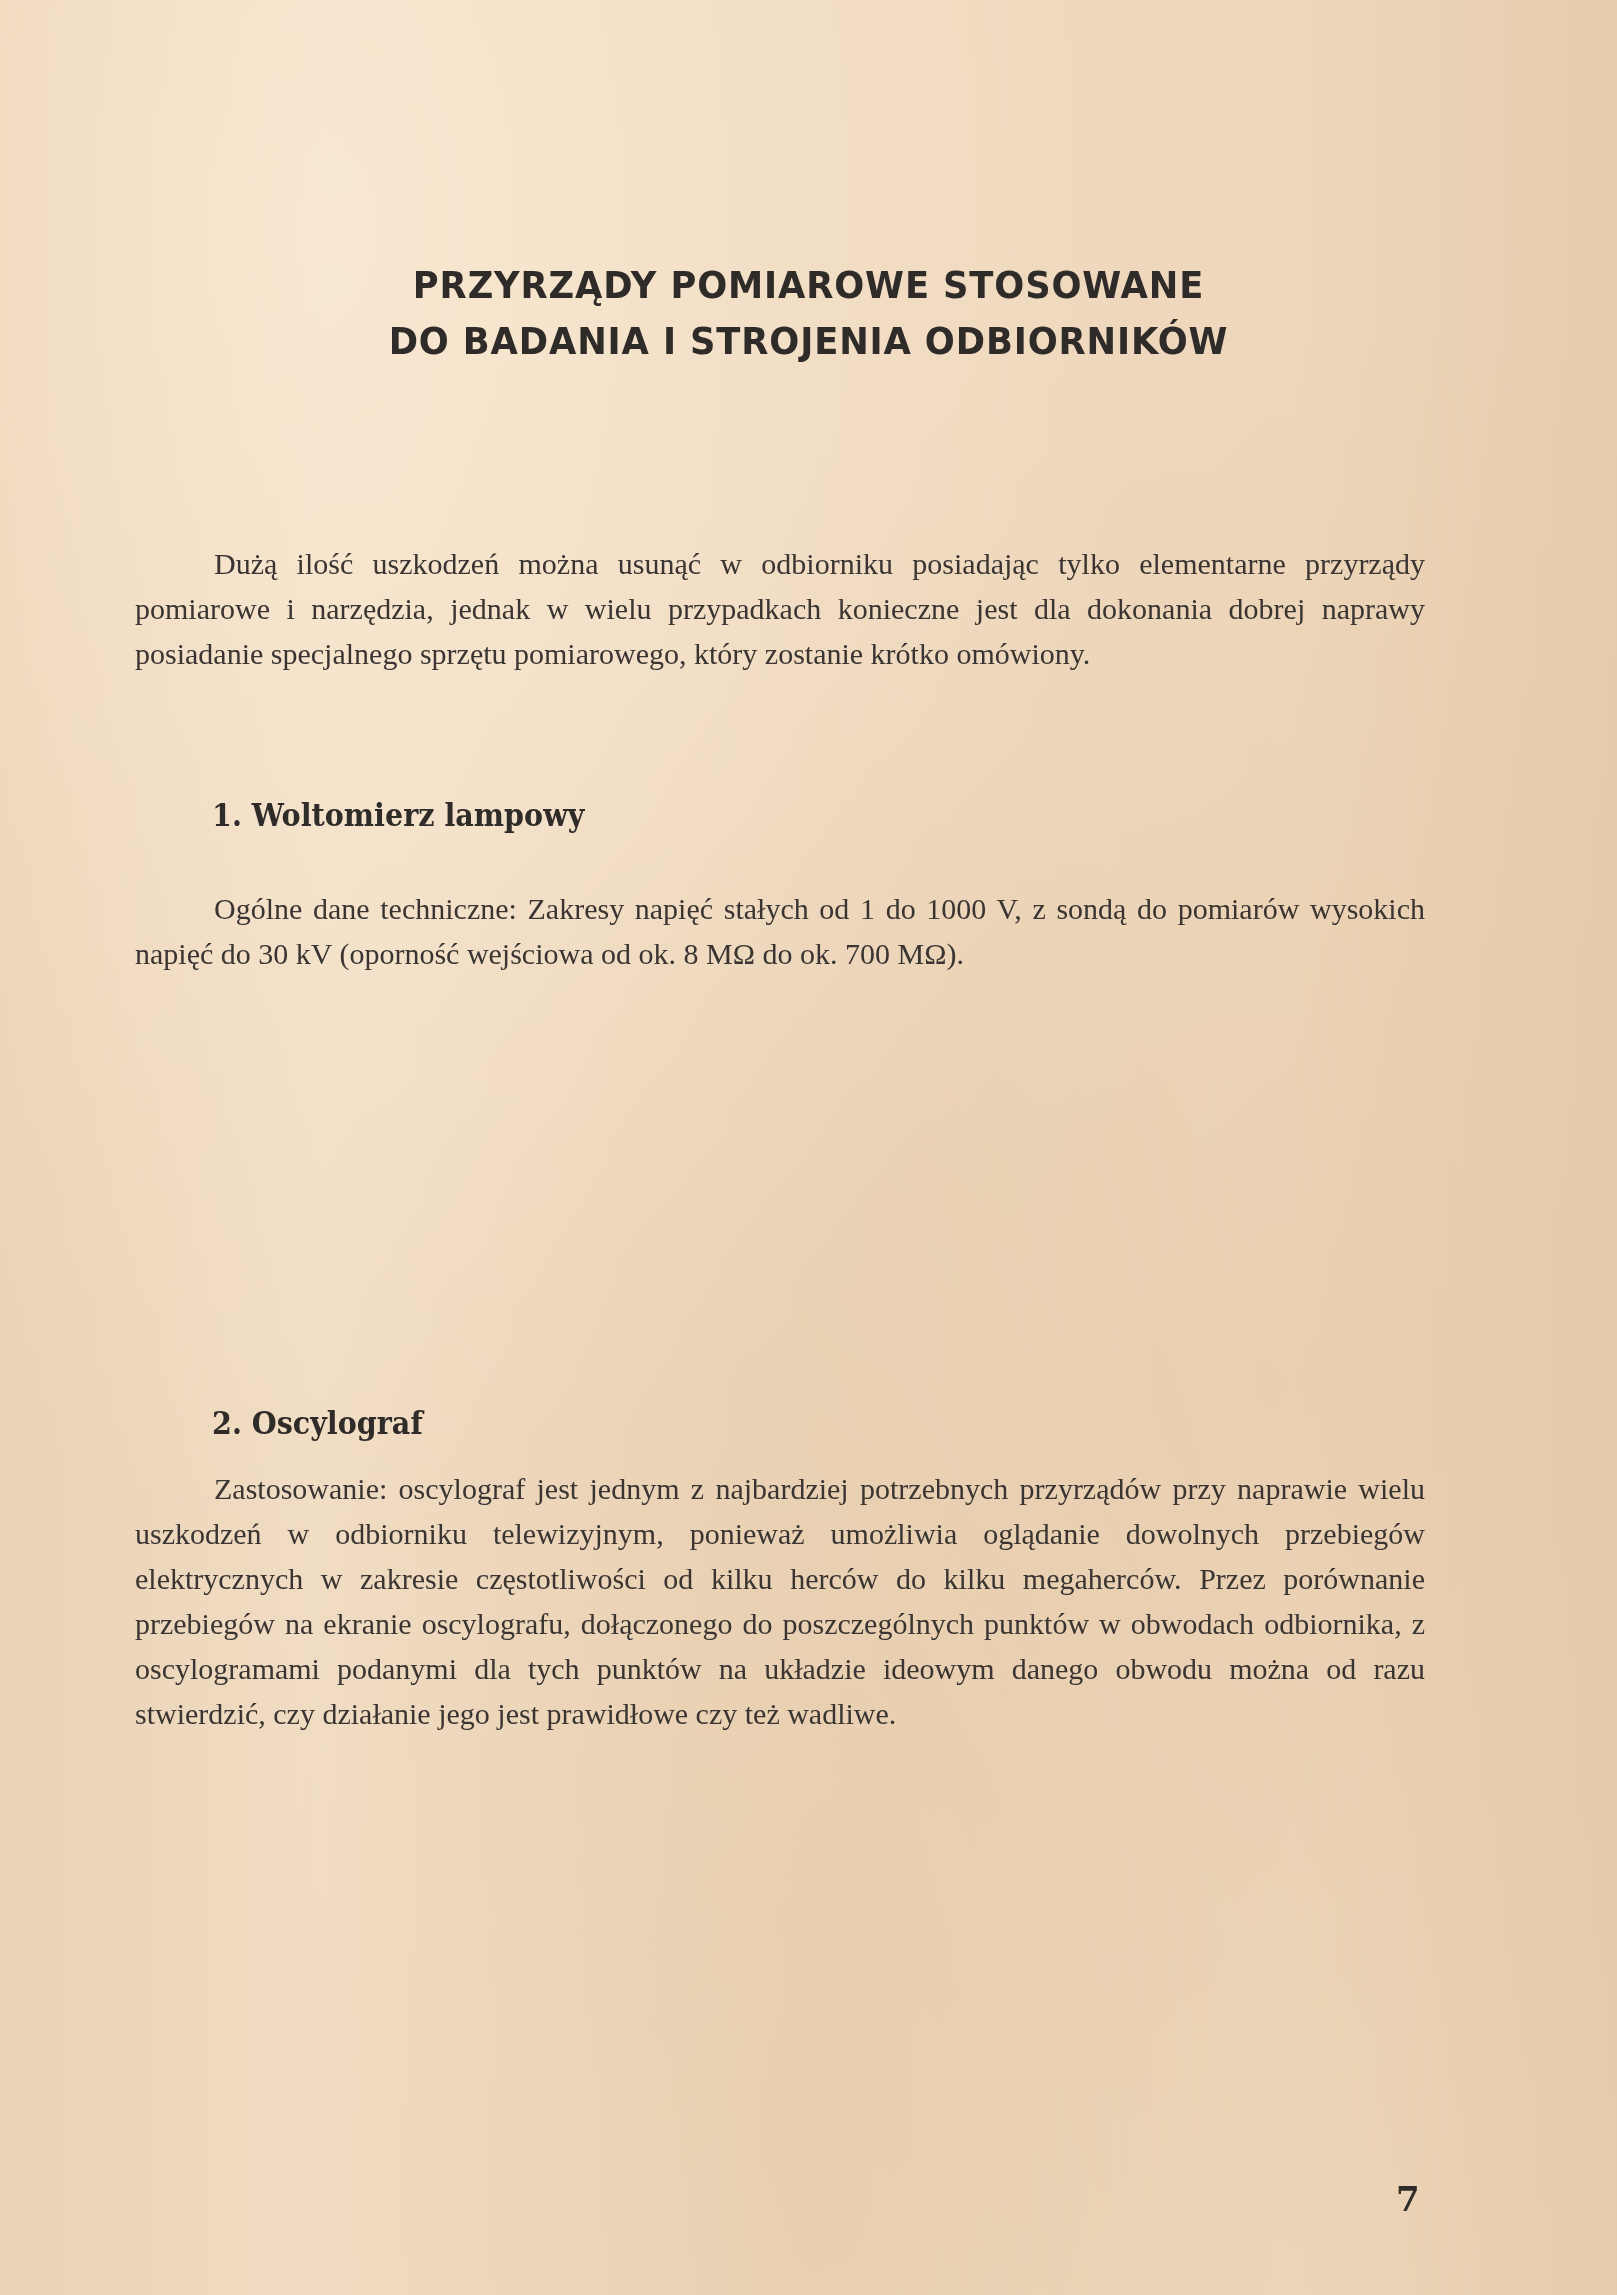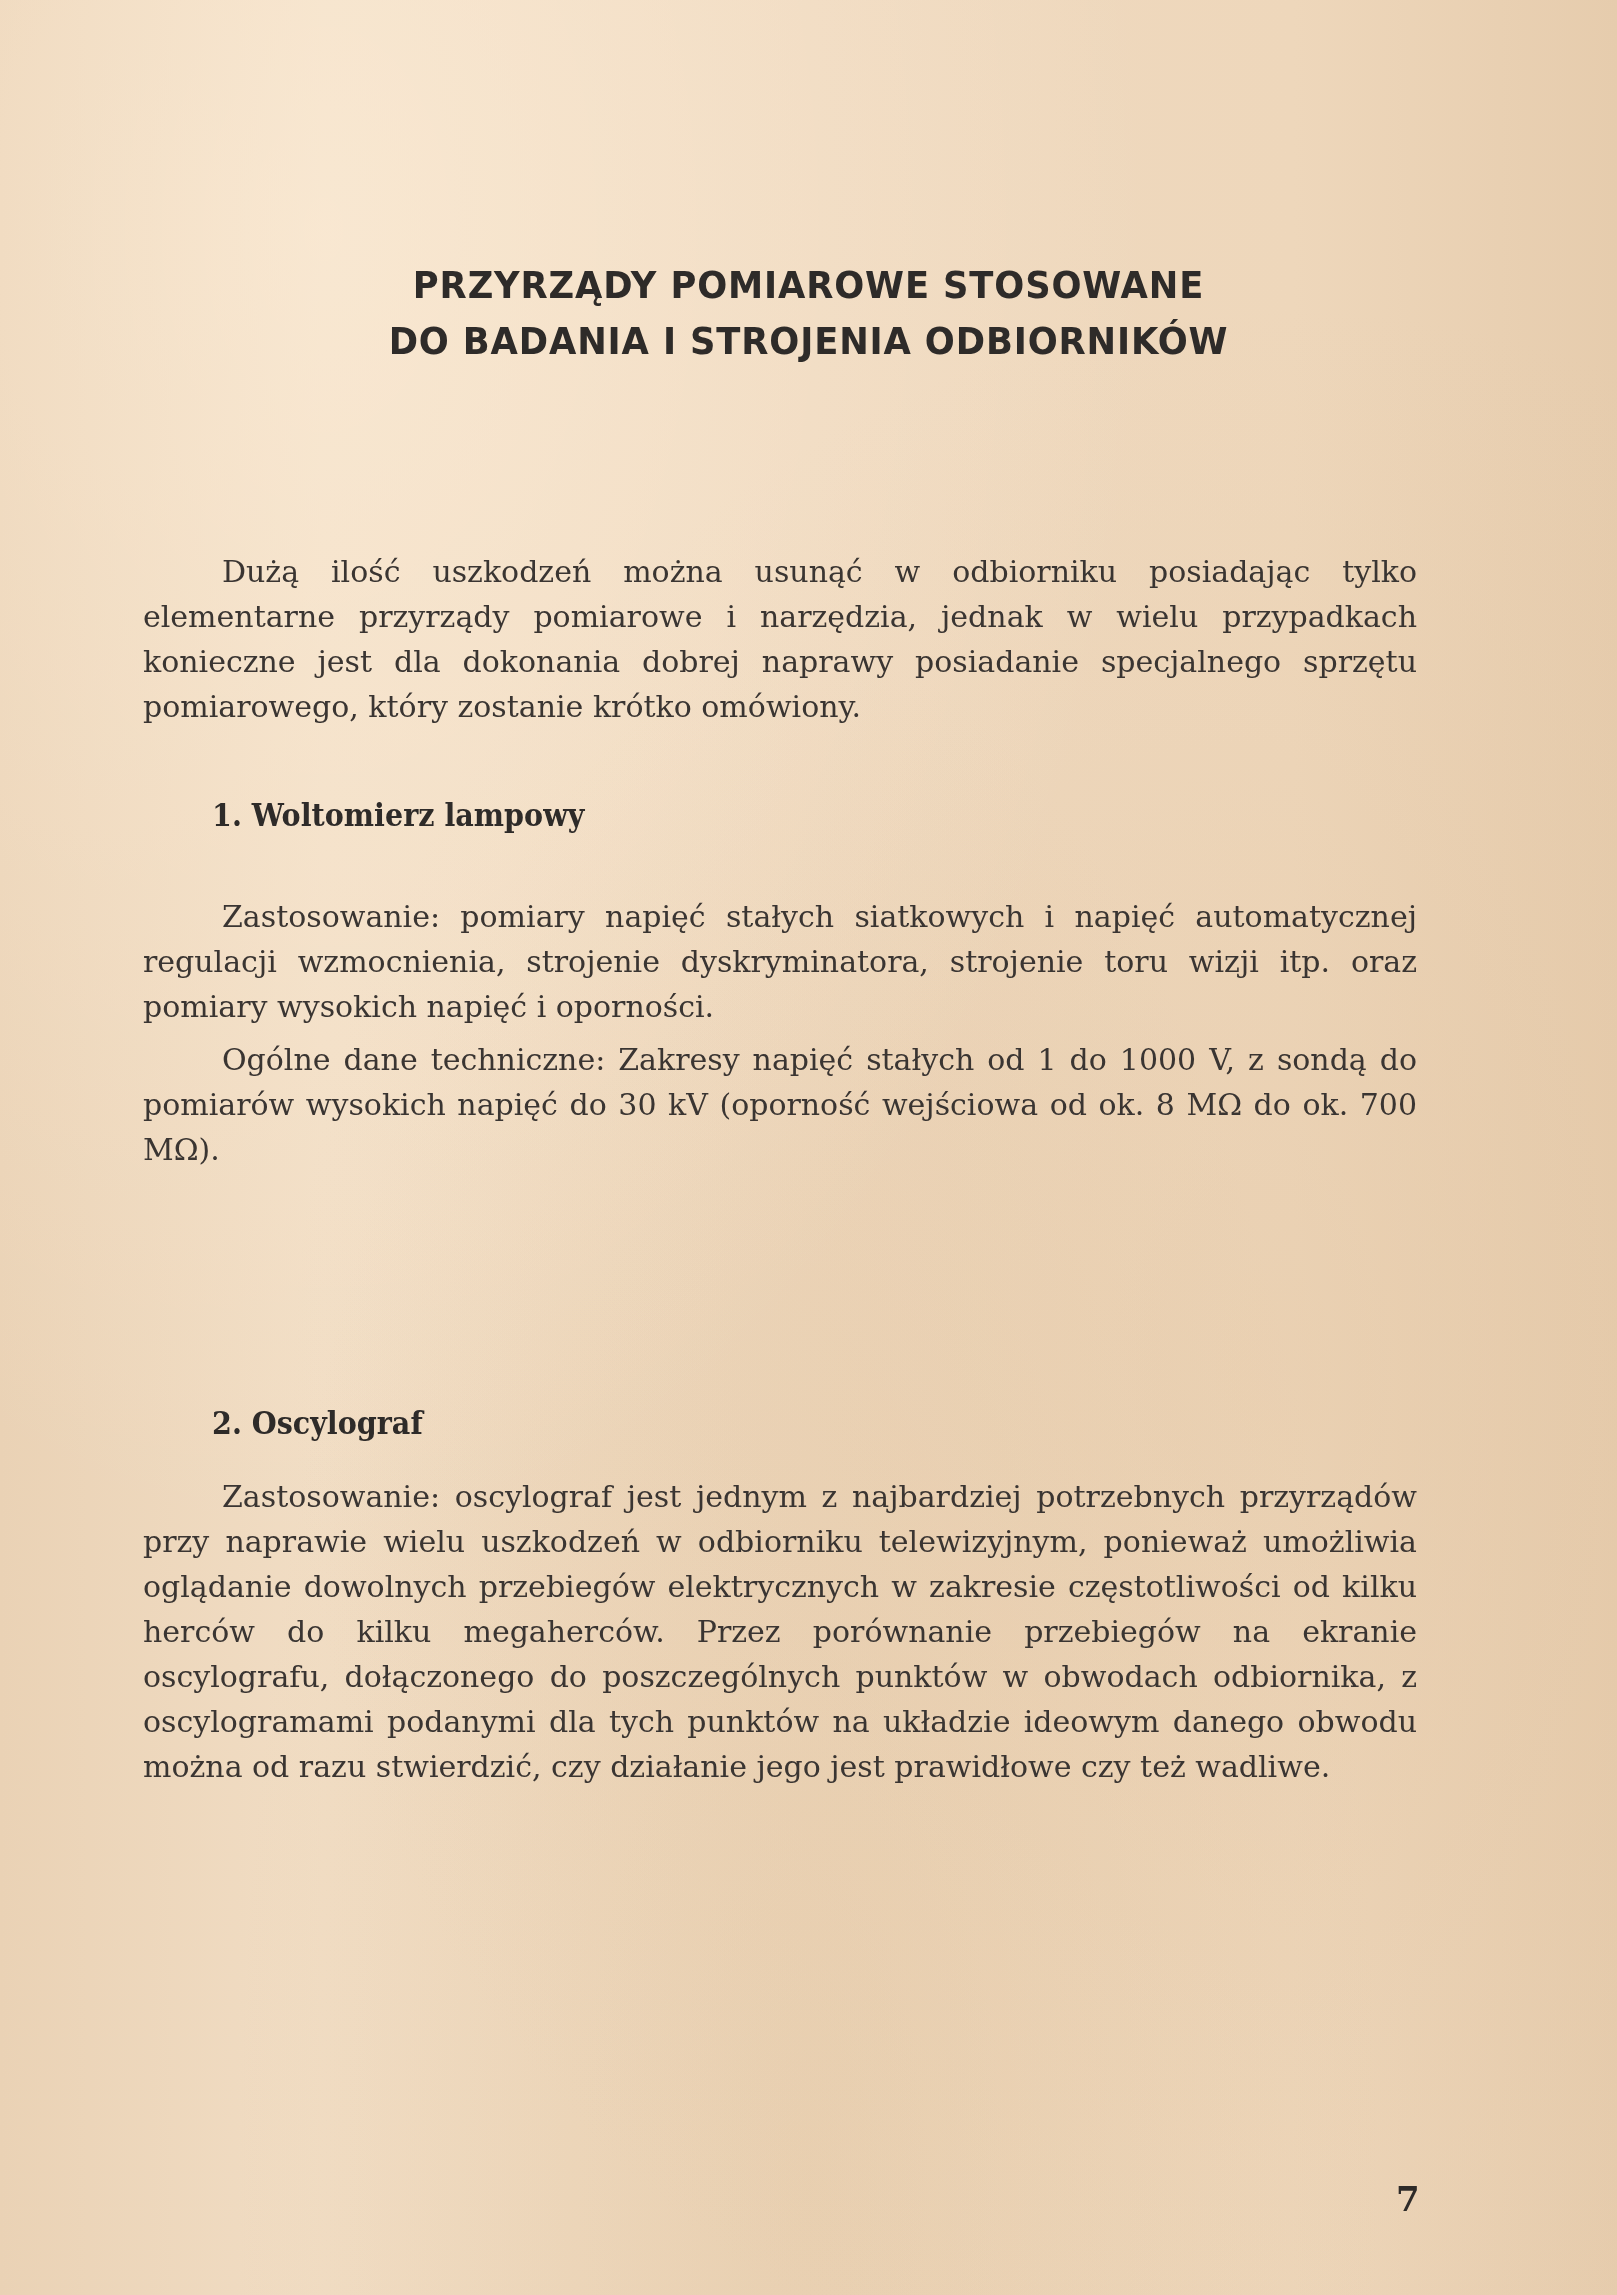--- a/index.html
+++ b/index.html
@@ -44,22 +44,23 @@
       position: absolute;
       left: 135px;
       width: 1290px;
       font-family: "DejaVu Serif", serif;
       font-size: 30px;
       line-height: 45px;
       color: #3a3532;
       text-align: justify;
     }
     .body-text p {
-      margin: 8px;
+      margin: 0;
       text-indent: 79px;
+      font-family: Liberation Serif, serif;
     }
     .heading {
       position: absolute;
       left: 212px;
       font-family: "DejaVu Serif", serif;
       font-weight: bold;
       font-size: 32.5px;
       color: #2e2b29;
       transform: scaleX(0.88);
       transform-origin: left center;
@@ -85,21 +86,20 @@
     <div>DO BADANIA I STROJENIA ODBIORNIKÓW</div>
   </div>
 
   <div class="body-text" style="top: 541px;">
     <p>Dużą ilość uszkodzeń można usunąć w odbiorniku posiadając tylko elementarne przyrządy pomiarowe i narzędzia, jednak w wielu przypadkach konieczne jest dla dokonania dobrej naprawy posiadanie specjalnego sprzętu pomiarowego, który zostanie krótko omówiony.</p>
   </div>
 
   <div class="heading" style="top: 795px;">1. Woltomierz lampowy</div>
 
   <div class="body-text" style="top: 886px;">
-    <p>Zastosowanie: pomiary napięć stałych siatkowych i napięć automatycznej regulacji wzmocnienia, strojenie dyskryminatora, strojenie toru wizji itp. oraz pomiary wysokich napięć i oporności.</p>
     <p>Ogólne dane techniczne: Zakresy napięć stałych od 1 do 1000 V, z sondą do pomiarów wysokich napięć do 30 kV (oporność wejściowa od ok. 8 MΩ do ok. 700 MΩ).</p>
   </div>
 
   <div class="heading" style="top: 1403px;">2. Oscylograf</div>
 
   <div class="body-text" style="top: 1466px;">
     <p>Zastosowanie: oscylograf jest jednym z najbardziej potrzebnych przyrządów przy naprawie wielu uszkodzeń w odbiorniku telewizyjnym, ponieważ umożliwia oglądanie dowolnych przebiegów elektrycznych w zakresie częstotliwości od kilku herców do kilku megaherców. Przez porównanie przebiegów na ekranie oscylografu, dołączonego do poszczególnych punktów w obwodach odbiornika, z oscylogramami podanymi dla tych punktów na układzie ideowym danego obwodu można od razu stwierdzić, czy działanie jego jest prawidłowe czy też wadliwe.</p>
   </div>
 
   <div class="page-number">7</div>

